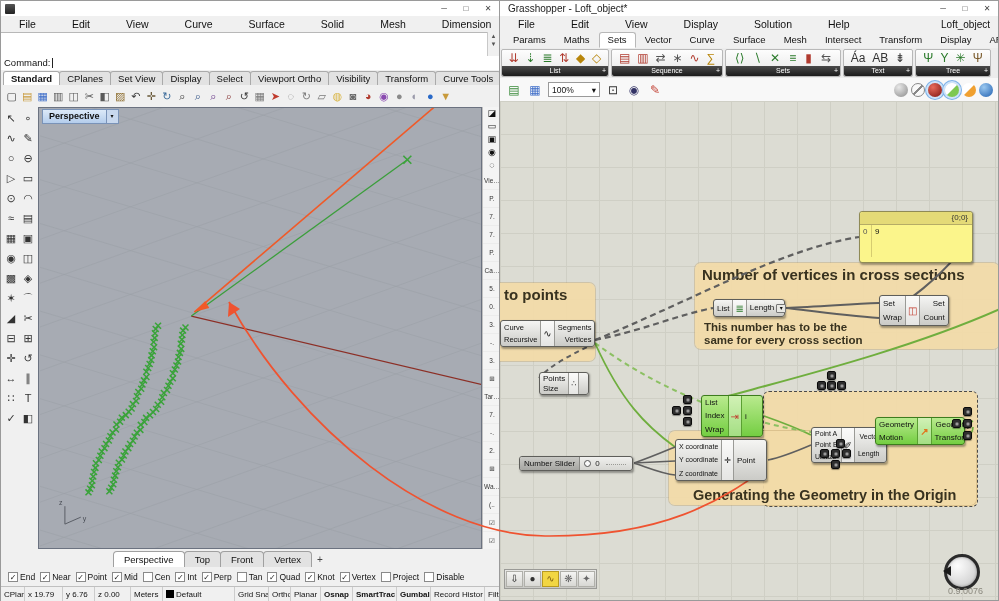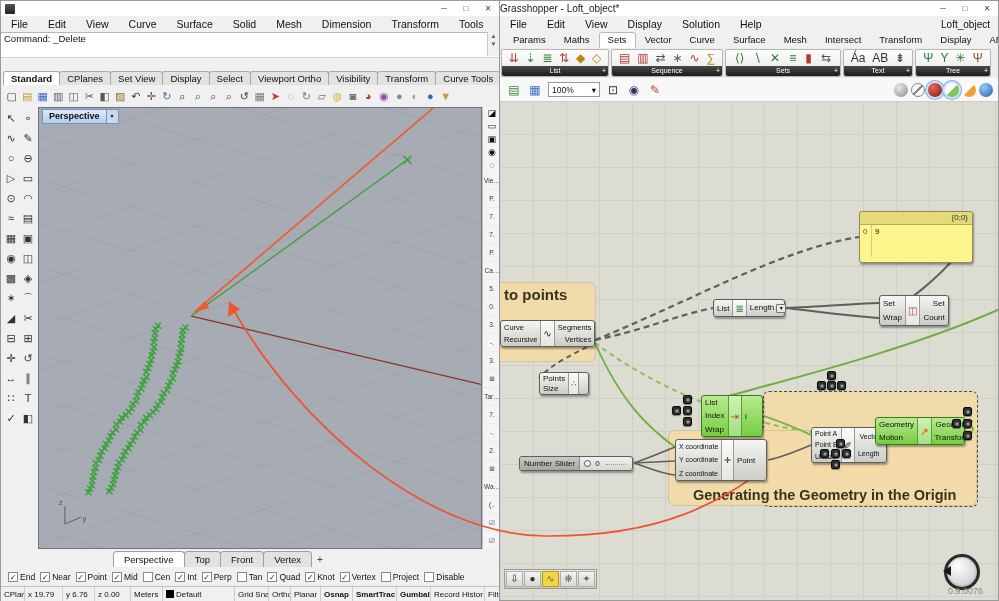--- a/index.html
+++ b/index.html
@@ -10,21 +10,21 @@
   .gh{left:499px;top:0;width:500px;height:601px;overflow:hidden;}
 
   
   .titlebar{position:absolute;left:0;right:0;top:0;height:15px;background:#fff;
             display:flex;align-items:center;font-size:10px;color:#222;}
   .appicon{width:10px;height:10px;background:linear-gradient(#555,#222);margin:0 5px 0 4px;border-radius:1px;}
   .wbtns{margin-left:auto;display:flex;}
   .wbtn{width:22px;text-align:center;font-size:8px;color:#444;line-height:15px;}
   .menubar{position:absolute;left:0;right:0;top:15px;height:16px;background:#f0f0f0;
            display:flex;align-items:center;font-size:10.5px;}
-  .menu-item{padding:0 10px;white-space:nowrap;}
+  .menu-item{padding:0 18px;white-space:nowrap;}
 
   
   .rhistory{position:absolute;left:0;right:0;top:31px;height:24px;background:#fff;
             border-top:1px solid #b8b8b8;border-bottom:1px solid #d8d8d8;
             font-size:9.5px;line-height:12px;padding-left:3px;overflow:hidden;}
   .vscroll{position:absolute;right:0;top:31px;width:11px;height:24px;background:#f0f0f0;
            border-left:1px solid #c8c8c8;font-size:6px;text-align:center;color:#555;line-height:8px;}
   .rprompt{position:absolute;left:0;right:0;top:55px;height:14px;background:#fff;
            font-size:9.5px;line-height:14px;padding-left:3px;border-bottom:1px solid #b0b0b0;}
   .caret{display:inline-block;width:1px;height:10px;background:#222;vertical-align:middle;margin-left:2px;}
@@ -169,25 +169,27 @@
       <span class="menu-item">Mesh</span>
       <span class="menu-item">Dimension</span>
       <span class="menu-item">Transform</span>
       <span class="menu-item">Tools</span>
       <span class="menu-item">Analyze</span>
       <span class="menu-item">Render</span>
       <span class="menu-item">Panels</span>
       <span class="menu-item">Help</span>
     </div>
   <div class="rhistory">
-    <div>Command: _Delete</div>
   </div>
   <div class="vscroll">
     <div>▲</div>
     <div>▼</div>
+  </div>
+  <div class="rprompt">
+    <span>Command:</span><span class="caret"></span>
   </div>
   <div class="rtabrow">
       <span class="rtab active">Standard</span>
       <span class="rtab">CPlanes</span>
       <span class="rtab">Set View</span>
       <span class="rtab">Display</span>
       <span class="rtab">Select</span>
       <span class="rtab">Viewport Ortho</span>
       <span class="rtab">Visibility</span>
       <span class="rtab">Transform</span>
@@ -604,21 +606,21 @@
       <span class="sseg bold" style="width: 32px;">Osnap</span>
       <span class="sseg bold" style="width: 44px;">SmartTrac</span>
       <span class="sseg bold" style="width: 34px;">Gumbal</span>
       <span class="sseg" style="width: 54px;">Record Histor</span>
       <span class="sseg" style="width: 15px;">Filter</span>
     </div>
 </div>
 
 <div class="win gh">
   <div class="titlebar">
-    <span style="">Grasshopper - Loft_object*</span>
+    <span style="margin-left:8px">Grasshopper - Loft_object*</span>
     <span class="wbtns">
       <span class="wbtn">─</span>
       <span class="wbtn">□</span>
       <span class="wbtn">✕</span>
     </span>
   </div>
   <div class="menubar">
     <span class="menu-item">File</span>
       <span class="menu-item">Edit</span>
       <span class="menu-item">View</span>
@@ -707,20 +709,25 @@
       <span class="ball" style="background:linear-gradient(135deg,transparent 45%,#888 45% 55%,transparent 55%);border:1px solid #888;box-sizing:border-box"></span>
       <span class="ball boxed" style="background:radial-gradient(circle at 35% 30%,#e86a5a,#7d1410)"></span>
       <span class="ball boxed" style="background:linear-gradient(135deg,#fff 48%,#7ec850 52%)"></span>
       <span class="ball" style="background:linear-gradient(135deg,#fff 48%,#f0a030 52%)"></span>
       <span class="ball" style="background:radial-gradient(circle at 35% 30%,#9ac8f0,#2060b0)"></span>
     </span>
   </div>
 
   <div class="gcanvas">
 
+    <div class="ggrp" style="left:195px;top:162px;width:304px;height:86px">
+      <div class="gtitle">Number of vertices in cross sections</div>
+      <div class="gnote">This number has to be the
+same for every cross section</div>
+    </div>
     <div class="ggrp" style="left:-24px;top:182px;width:119px;height:78px">
       <div class="gtitle" style="padding-left:28px">to points</div>
     </div>
     <div class="ggrp dotted" style="left:263px;top:290px;width:213px;height:114px"></div>
     <div class="ggrp" style="left:169px;top:330px;width:307px;height:74px">
       <div class="g3label">Generating the Geometry in the Origin</div>
     </div>
 
     <svg class="ghsvg" width="500" height="501" viewBox="499 100 500 501" style="top:0">
         <path d="M594,339 C690,300 780,248 858,236" fill="none" stroke="#5f5f5f" stroke-width="2.2" stroke-dasharray="6,4"></path>

